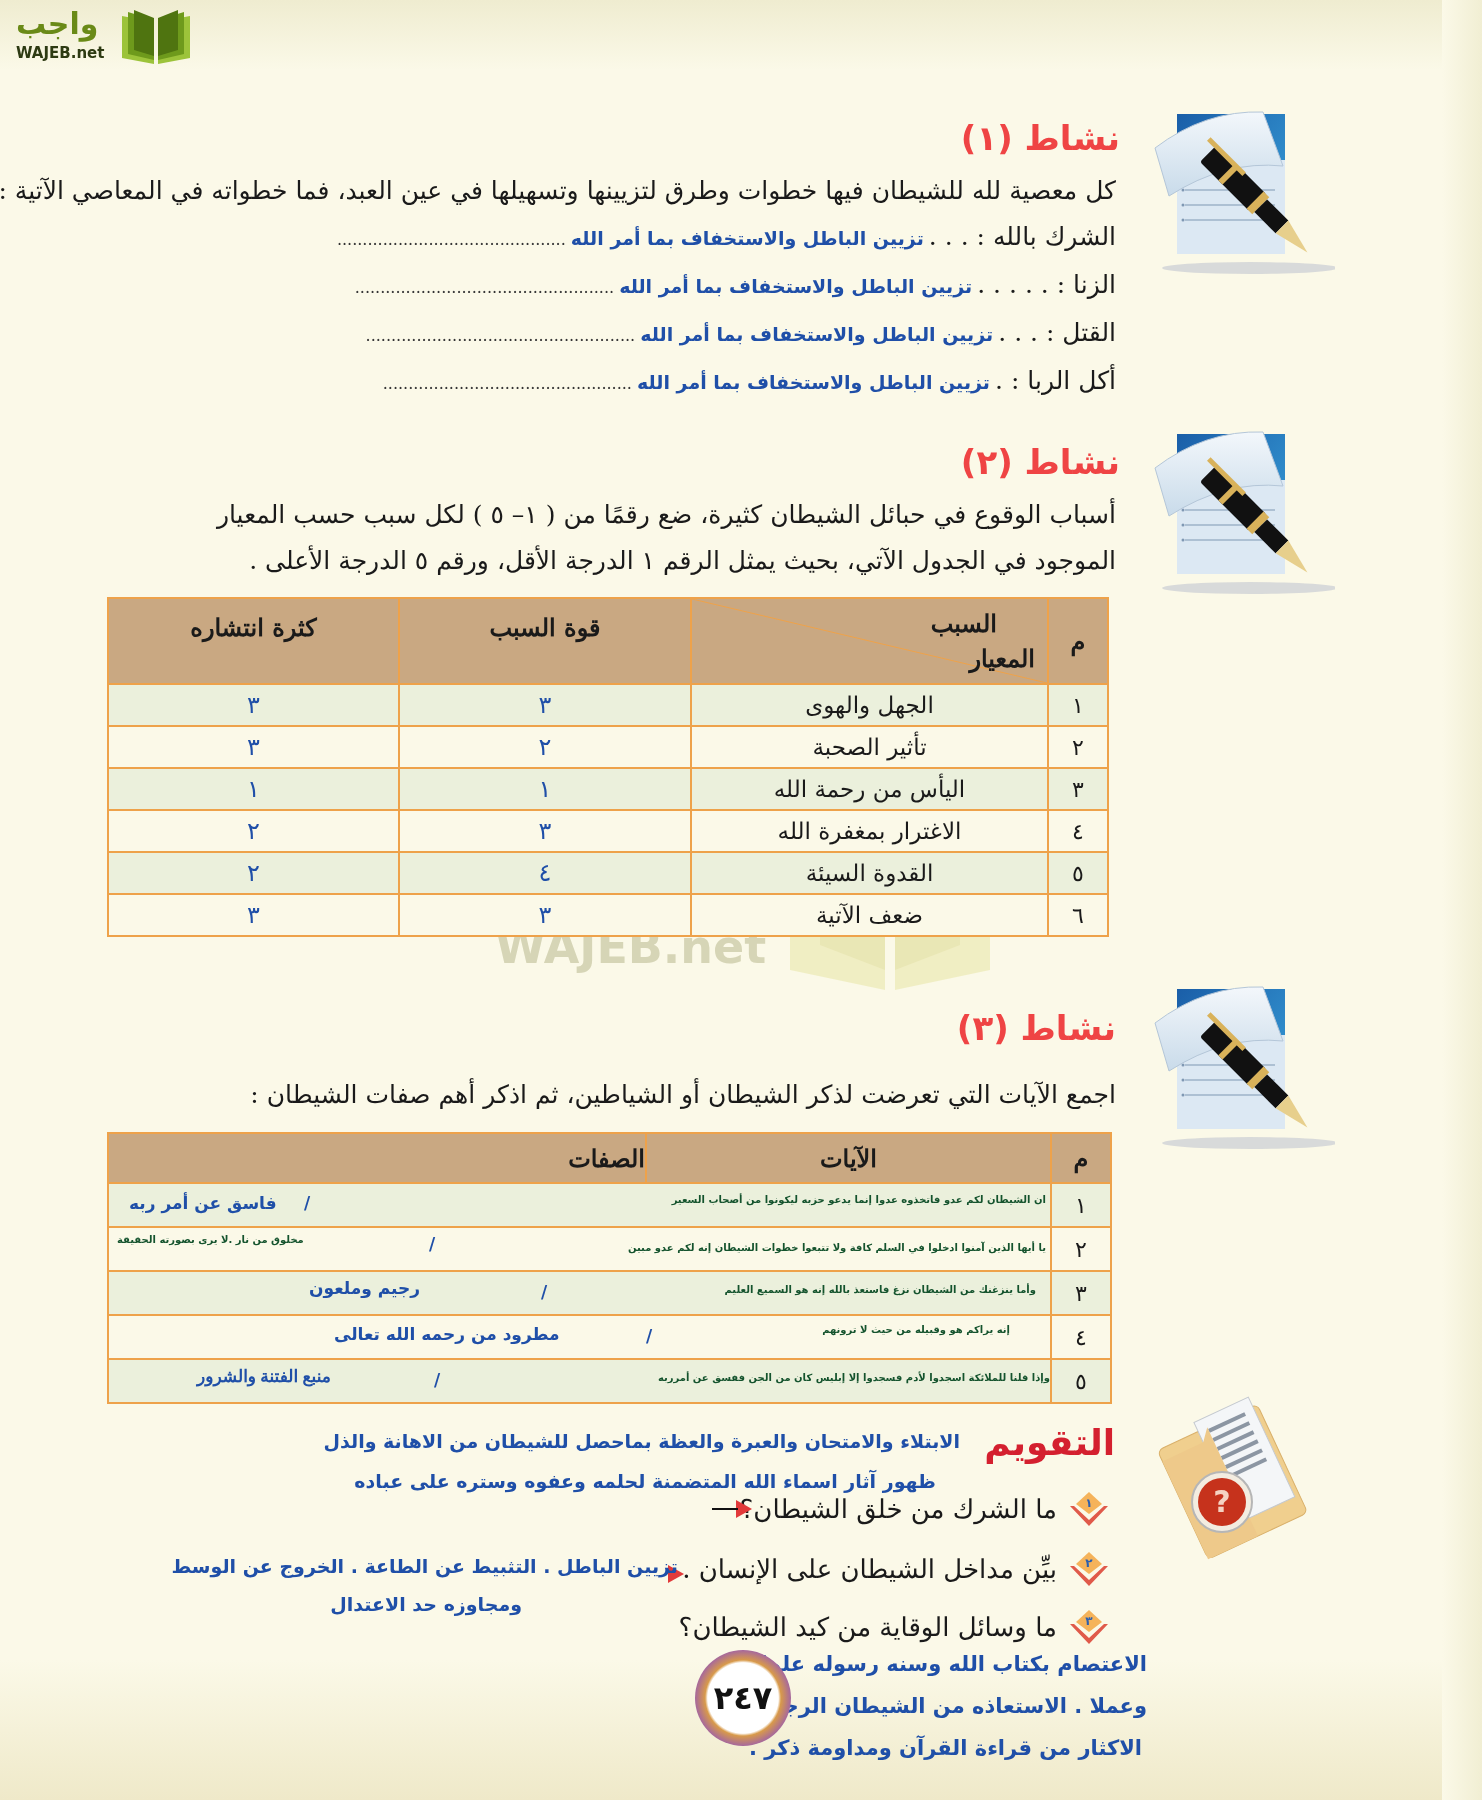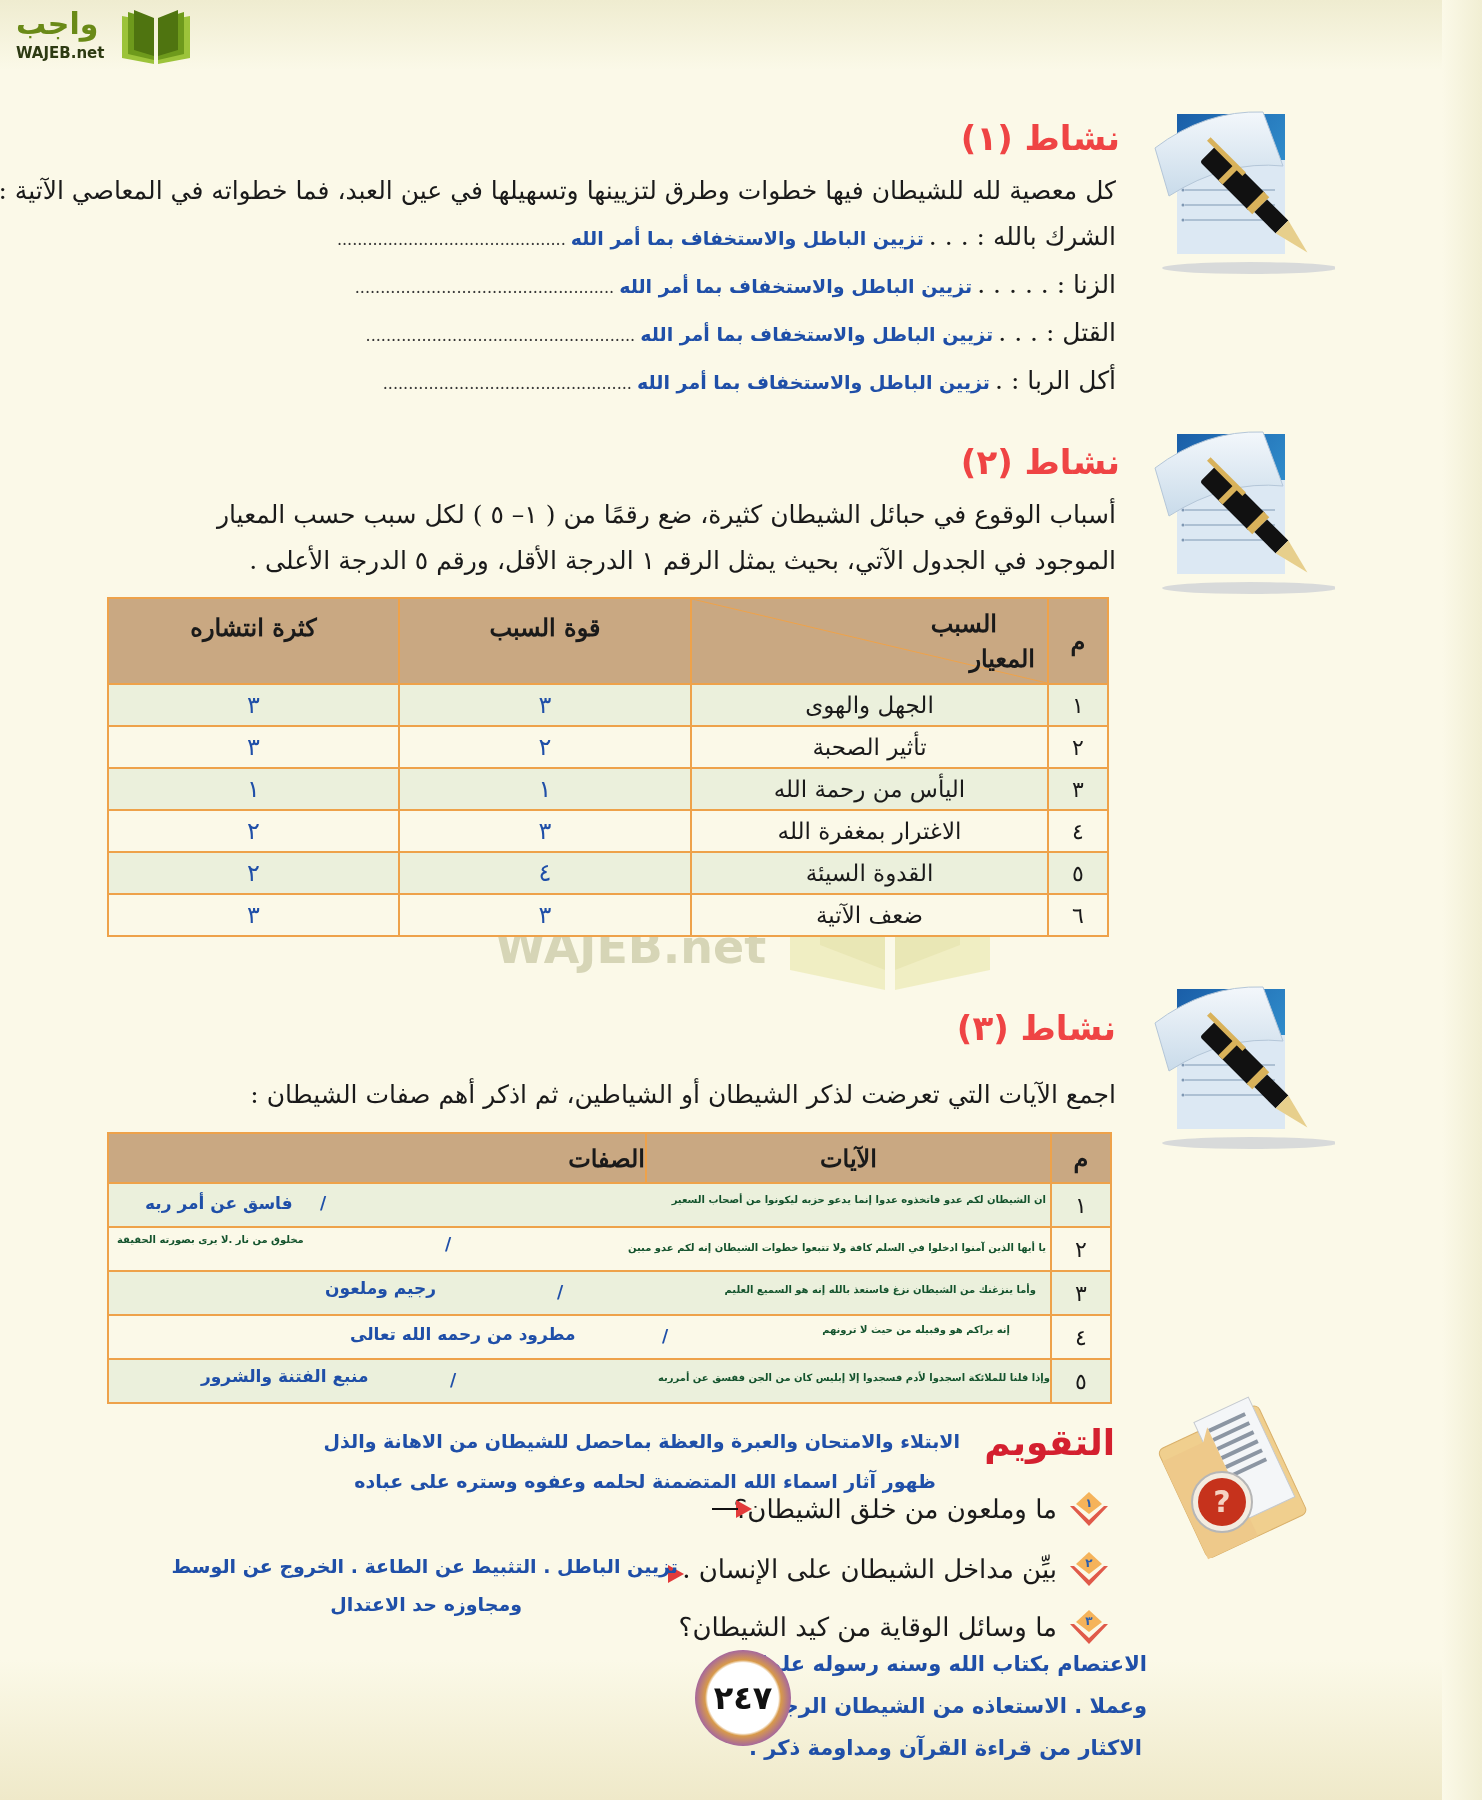--- a/index.html
+++ b/index.html
@@ -52,21 +52,21 @@
   table.t { border-collapse:collapse; direction:rtl; position:absolute; }
   table.t td, table.t th { border:2px solid #eea24a; padding:0; }
   table.t th { background:#c9a882; font-weight:bold; font-size:24px; color:#1a1a1a; }
   table.t tr.alt td { background:#ebf0dc; }
   table.t tr.plain td { background:#fbf9e8; }
   .num { text-align:center; font-size:22px; }
   .val { color:#1f4fa8; font-size:24px; font-family:"DejaVu Sans", sans-serif; }
   .cause { text-align:center; font-size:23px; }
 
   .ayah { color:#14532d; font-family:"DejaVu Sans", sans-serif; font-weight:bold; font-size:10px; white-space:nowrap; }
-  .trait { color:#1f4fa8; font-family:"DejaVu Sans", sans-serif; font-weight:bold; font-size:17px; white-space:nowrap;margin-left:16px; }
+  .trait { color:#1f4fa8; font-family:"DejaVu Sans", sans-serif; font-weight:bold; font-size:17px; white-space:nowrap; }
 
   
   .eval-title { font-family:"DejaVu Sans", sans-serif; font-weight:bold; font-size:36px; color:#d4202f; direction:rtl; }
   .eval-ans { color:#1f4fa8; font-family:"DejaVu Sans", sans-serif; font-weight:bold; font-size:19px; direction:rtl; white-space:nowrap; }
   .q-text { font-size:26px; direction:rtl; white-space:nowrap; }
   .bullet { width:42px; height:36px; }
   .arrow { width:0; height:0; border-top:9px solid transparent; border-bottom:9px solid transparent; border-left:16px solid #e23a3a; }
 
   .page-num {
     left:695px; top:1650px; width:96px; height:96px; border-radius:50%;
@@ -266,21 +266,21 @@
       <span class="ayah abs" style="right:40px; top:8px;">إنه يراكم هو وقبيله من حيث لا ترونهم</span>
       <span class="trait abs" style="left:537px; top:10px;">/</span>
       <span class="trait abs" style="left:225px; top:8px;">مطرود من رحمه الله تعالى</span>
     </td>
   </tr>
   <tr class="alt" style="height:44px;">
     <td class="num">٥</td>
     <td colspan="2" style="position:relative;">
       <span class="ayah abs" style="right:0px; top:12px;">وإذا قلنا للملائكة اسجدوا لأدم فسجدوا إلا إبليس كان من الجن ففسق عن أمرربه</span>
       <span class="trait abs" style="left:325px; top:10px;">/</span>
-      <span class="trait abs" style="left:76px; top:6px;">منبع الفتنة والشرور</span>
+      <span class="trait abs" style="left:88px; top:6px;font-family:Liberation Serif, serif;">منبع الفتنة والشرور</span>
     </td>
   </tr>
 </tbody>
   </table>
 
 <svg class="abs" style="left:1150px; top:1390px; width:170px; height:170px;" viewBox="0 0 170 170">
   <g transform="rotate(-25 85 85)">
     <rect x="25" y="30" width="110" height="120" rx="6" fill="#f0cf8e" stroke="#d9b06a"></rect>
     <rect x="70" y="20" width="60" height="110" fill="#f4f6f8" stroke="#c4c9cf"></rect>
     <g fill="#8c96a3">
@@ -300,21 +300,21 @@
 
 <div class="abs eval-title" style="right:367px; top:1422px;">التقويم</div>
 <div class="abs eval-ans" style="right:522px; top:1430px;">الابتلاء والامتحان والعبرة والعظة بماحصل للشيطان من الاهانة والذل</div>
 <div class="abs eval-ans" style="right:546px; top:1470px;">ظهور آثار اسماء الله المتضمنة لحلمه وعفوه وستره على عباده</div>
 
 <svg class="abs bullet" style="left:1068px; top:1492px;" viewBox="0 0 42 36">
   <path d="M21 0 L34 12 L21 22 L8 12 Z" fill="#f5b35a"></path>
   <path d="M2 14 L21 34 L40 14 L36 14 L21 28 L6 14 Z" fill="#e05a4a"></path>
   <text x="21" y="15" text-anchor="middle" font-size="12" font-weight="bold" fill="#2a5fb0" font-family="DejaVu Sans, sans-serif">١</text>
 </svg>
-<div class="abs q-text" style="right:425px; top:1494px;">ما وملعون من خلق الشيطان؟</div>
+<div class="abs q-text" style="right:425px; top:1494px;">ما الشرك من خلق الشيطان؟</div>
 <div class="abs" style="left:712px; top:1500px;">
   <div class="arrow" style="position:absolute; left:24px; top:0;"></div>
   <div style="position:absolute; left:0; top:8px; width:26px; height:2px; background:#111;"></div>
 </div>
 
 <svg class="abs bullet" style="left:1068px; top:1552px;" viewBox="0 0 42 36">
   <path d="M21 0 L34 12 L21 22 L8 12 Z" fill="#f5b35a"></path>
   <path d="M2 14 L21 34 L40 14 L36 14 L21 28 L6 14 Z" fill="#e05a4a"></path>
   <text x="21" y="15" text-anchor="middle" font-size="12" font-weight="bold" fill="#2a5fb0" font-family="DejaVu Sans, sans-serif">٢</text>
 </svg>

